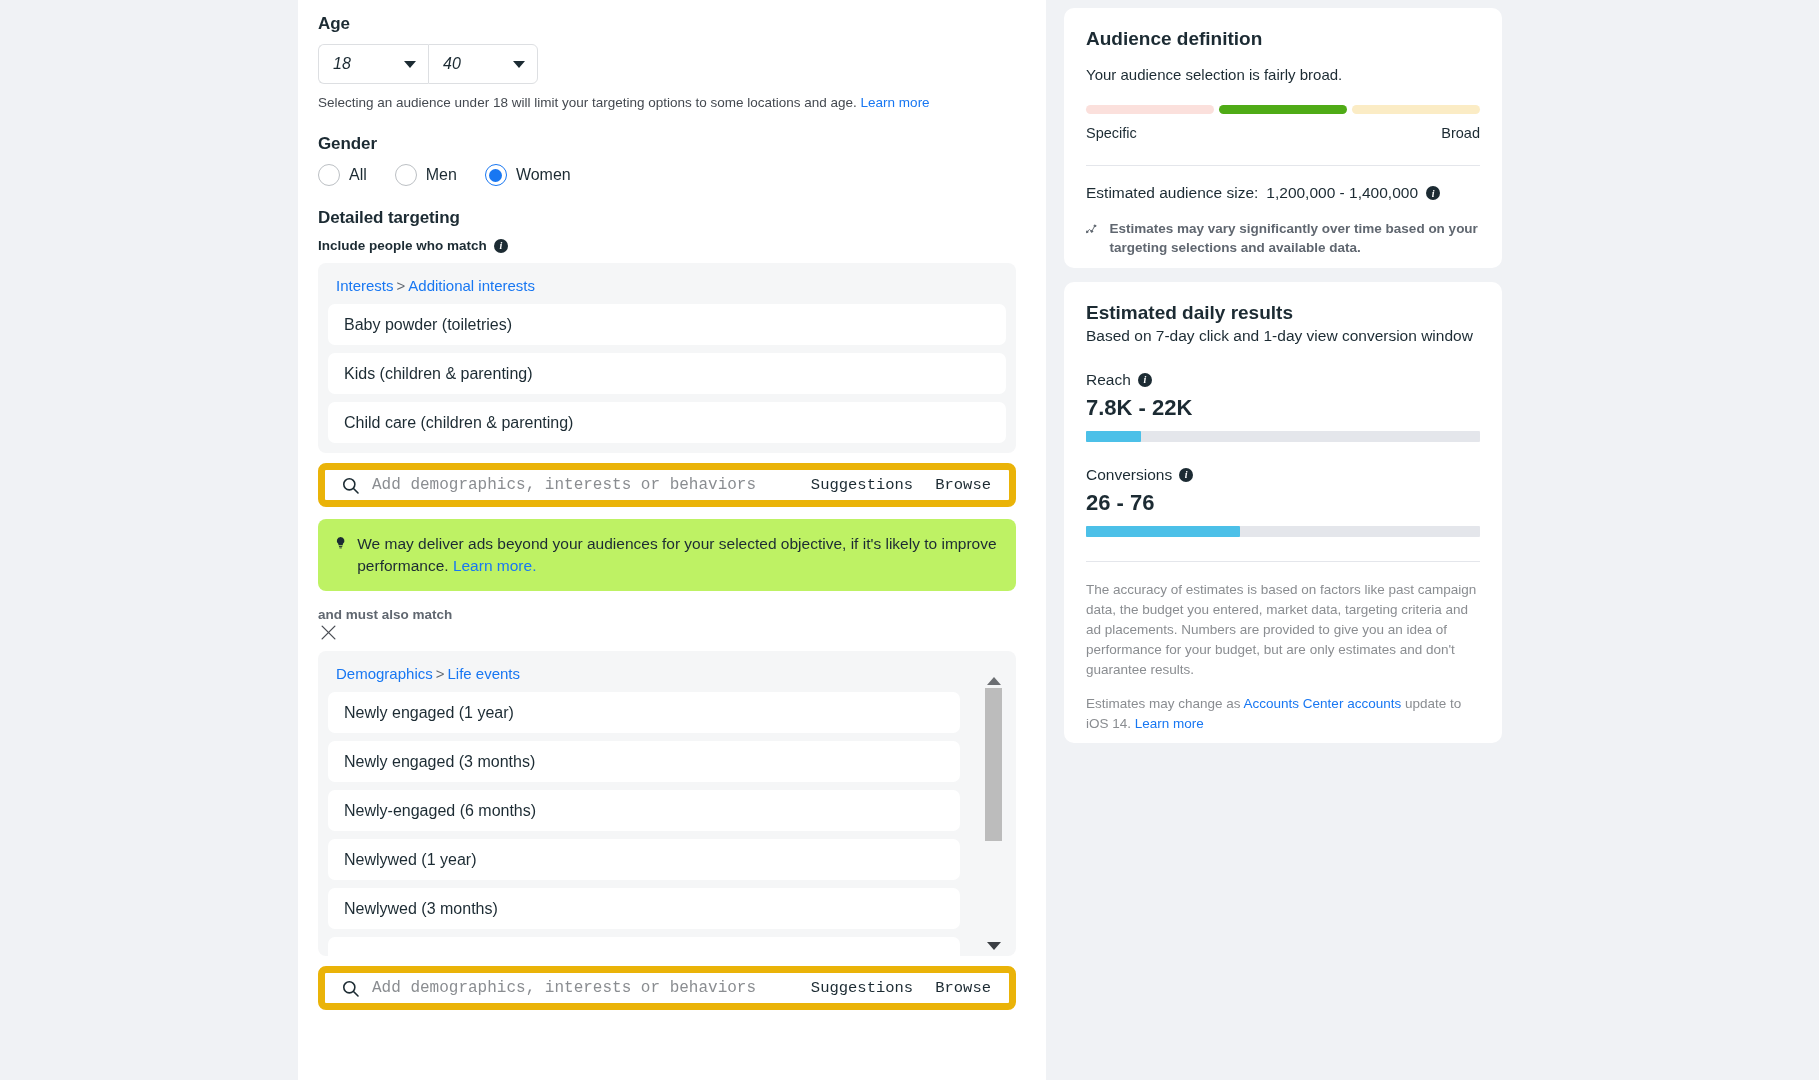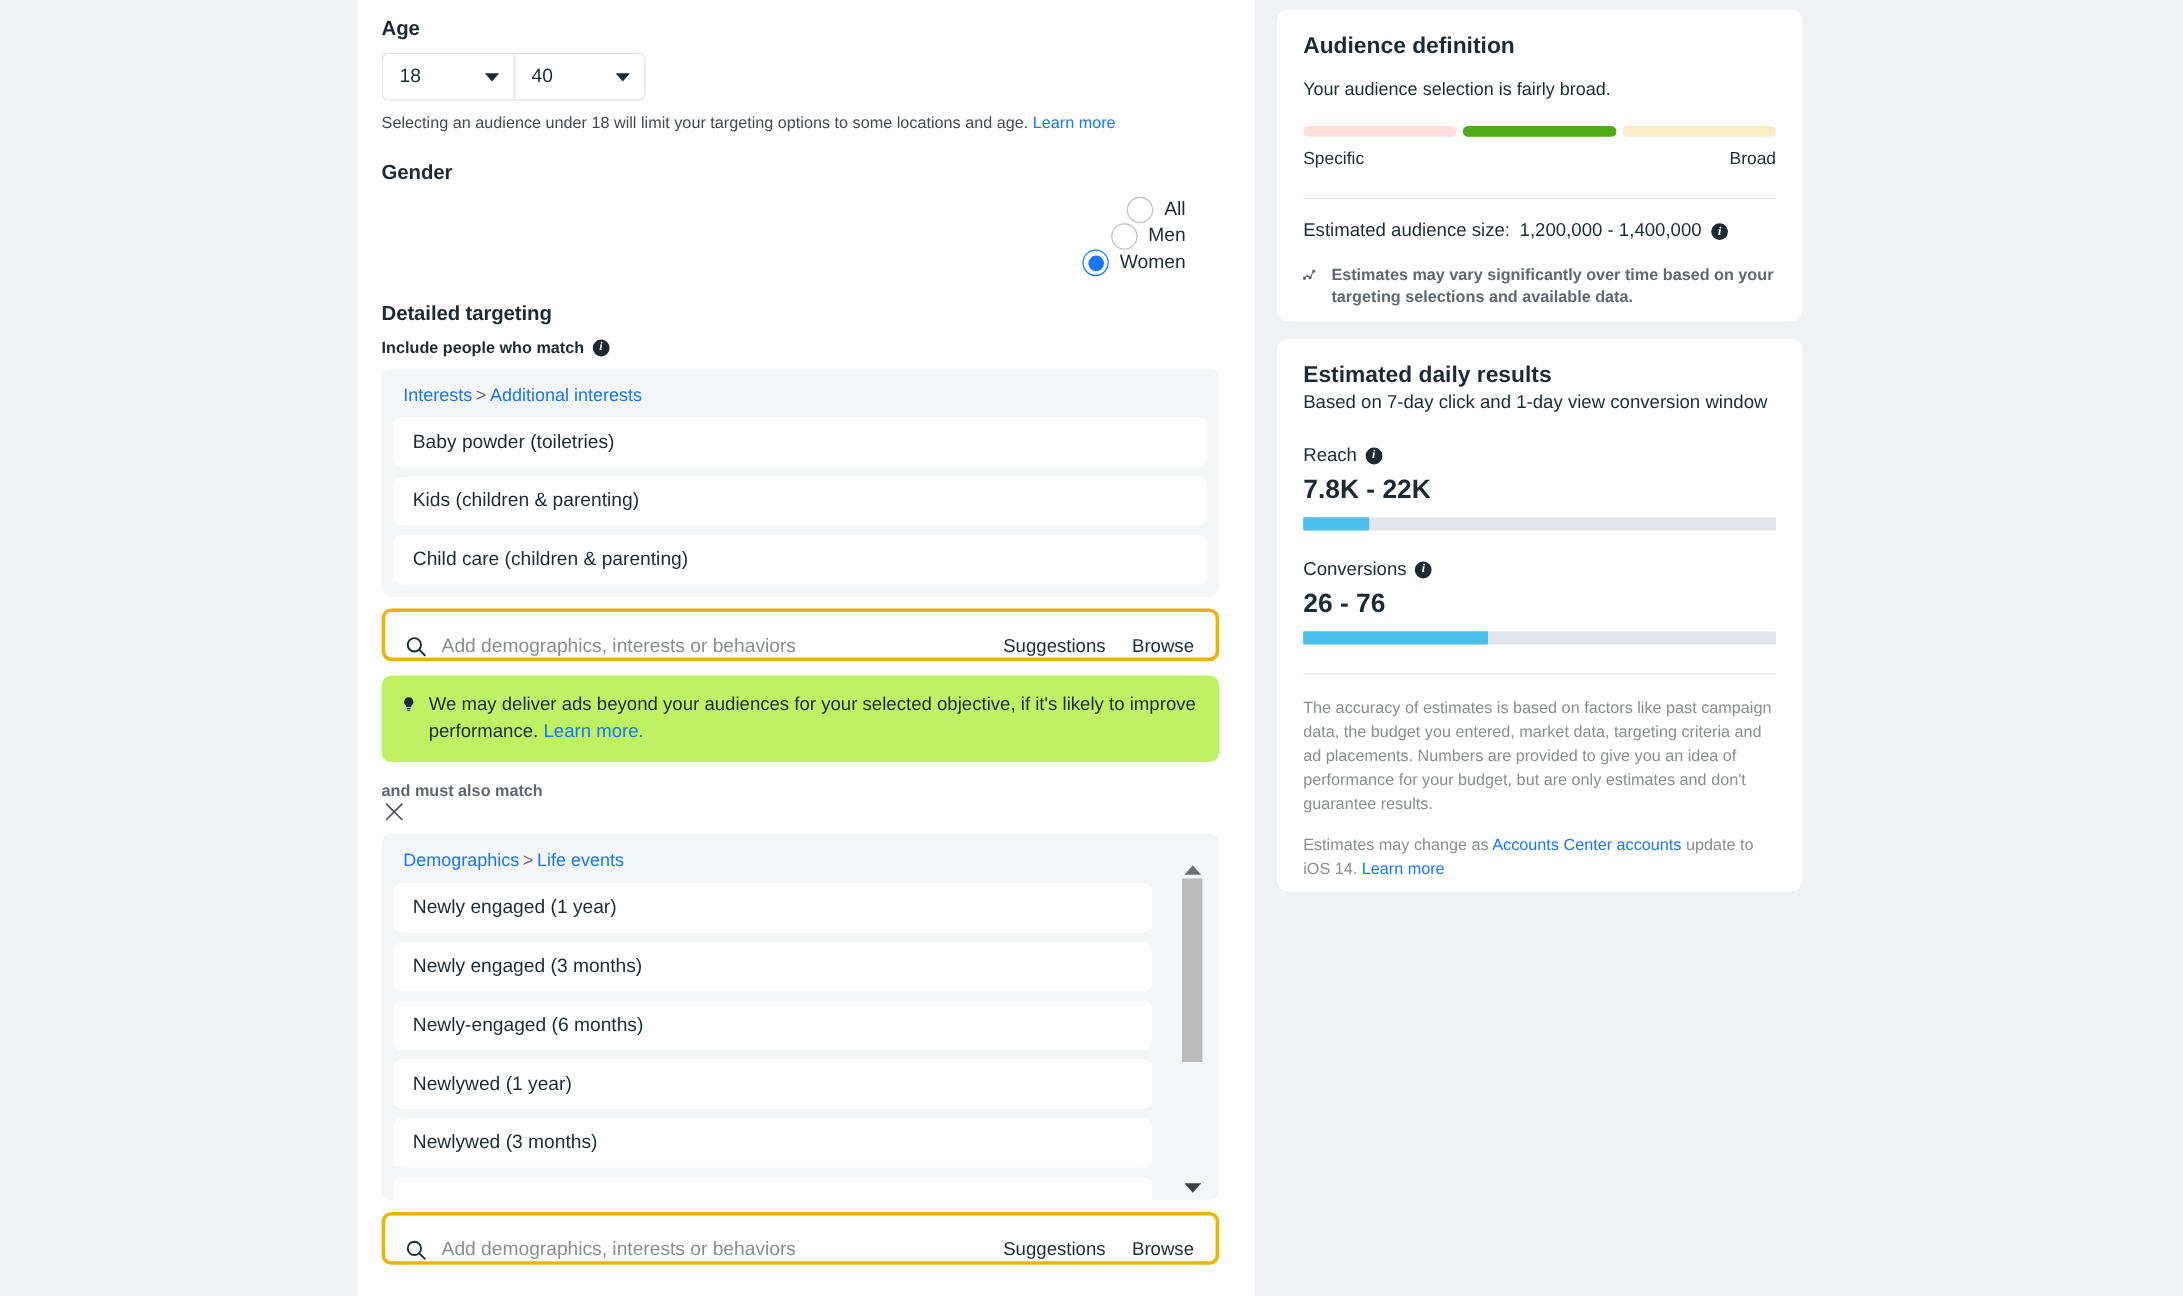--- a/index.html
+++ b/index.html
@@ -20,36 +20,36 @@
   }
   .section-label {
     font-size: 17px; font-weight: bold; color: #1c2b33;
     margin-bottom: 10px; letter-spacing: -0.1px;
   }
   .age-row { display: flex; }
   .age-select {
     height: 40px; width: 110px;
     border: 1px solid #dddfe2; background: #fff;
     display: flex; align-items: center; justify-content: space-between;
-    padding: 0 12px 0 14px; font-size: 16px; color: #1c2b33;
+    padding: 0 12px 0 14px; font-size: 16px; color: #1c2b33; font-style: italic;
   }
   .age-select.left  { border-radius: 6px 0 0 6px; border-right: none; }
   .age-select.right { border-radius: 0 6px 6px 0; }
   .caret {
     width: 0; height: 0;
     border-left: 6px solid transparent; border-right: 6px solid transparent;
     border-top: 7px solid #1c2b33;
   }
   .hint {
     font-size: 13.5px; color: #444950; margin-top: 10px; line-height: 1.35;
   }
   .link { color: #1877f2; text-decoration: none; cursor: pointer; }
 
   .gender-block { margin-top: 22px; }
-  .radio-row { display: flex; align-items: flex-end; gap: 0; margin-top: 4px; flex-direction: column; }
+  .radio-row { display: flex; align-items: flex-start; gap: 0; margin-top: 4px; }
   .radio-opt { display: flex; align-items: center; margin-right: 28px; cursor: pointer; }
   .radio {
     width: 22px; height: 22px; border-radius: 50%;
     border: 1px solid #bcc0c4; background: #fff;
     display: flex; align-items: center; justify-content: center;
     margin-right: 9px; flex: none;
   }
   .radio.checked { border-color: #1877f2; }
   .radio.checked::after {
     content: ""; width: 13px; height: 13px; border-radius: 50%; background: #1877f2;
@@ -77,23 +77,23 @@
   }
   .crumb .sep { color: #606770; margin: 0 3px; }
   .chip {
     background: #fff; border-radius: 7px;
     margin: 0 10px 8px 10px;
     height: 41px; display: flex; align-items: center;
     padding: 0 16px; font-size: 16px; color: #1c2b33;
   }
 
   .search-bar {
-    border: 3px solid #eab308; border-radius: 8px;
-    height: 44px; display: flex; align-items: flex-end;
-    padding: 0 18px 0 16px; margin-top: 10px; background: #fff;
+    border: 7px solid #eab308; border-radius: 8px;
+    height: 44px; display: flex; align-items: center;
+    padding: 0 18px 0 16px; margin-top: 10px; background: #fff; font-family: Liberation Mono, monospace;
   }
   .search-ph { flex: 1; font-size: 16px; color: #8a8d91; margin-left: 12px; }
   .search-action { font-size: 15.5px; color: #1c2b33; margin-left: 22px; cursor: pointer; }
   svg.ico { display: block; }
 
   .tip-box {
     background: #bef264; border-radius: 8px;
     margin-top: 12px; padding: 14px 18px 14px 16px;
     display: flex; gap: 10px;
   }

